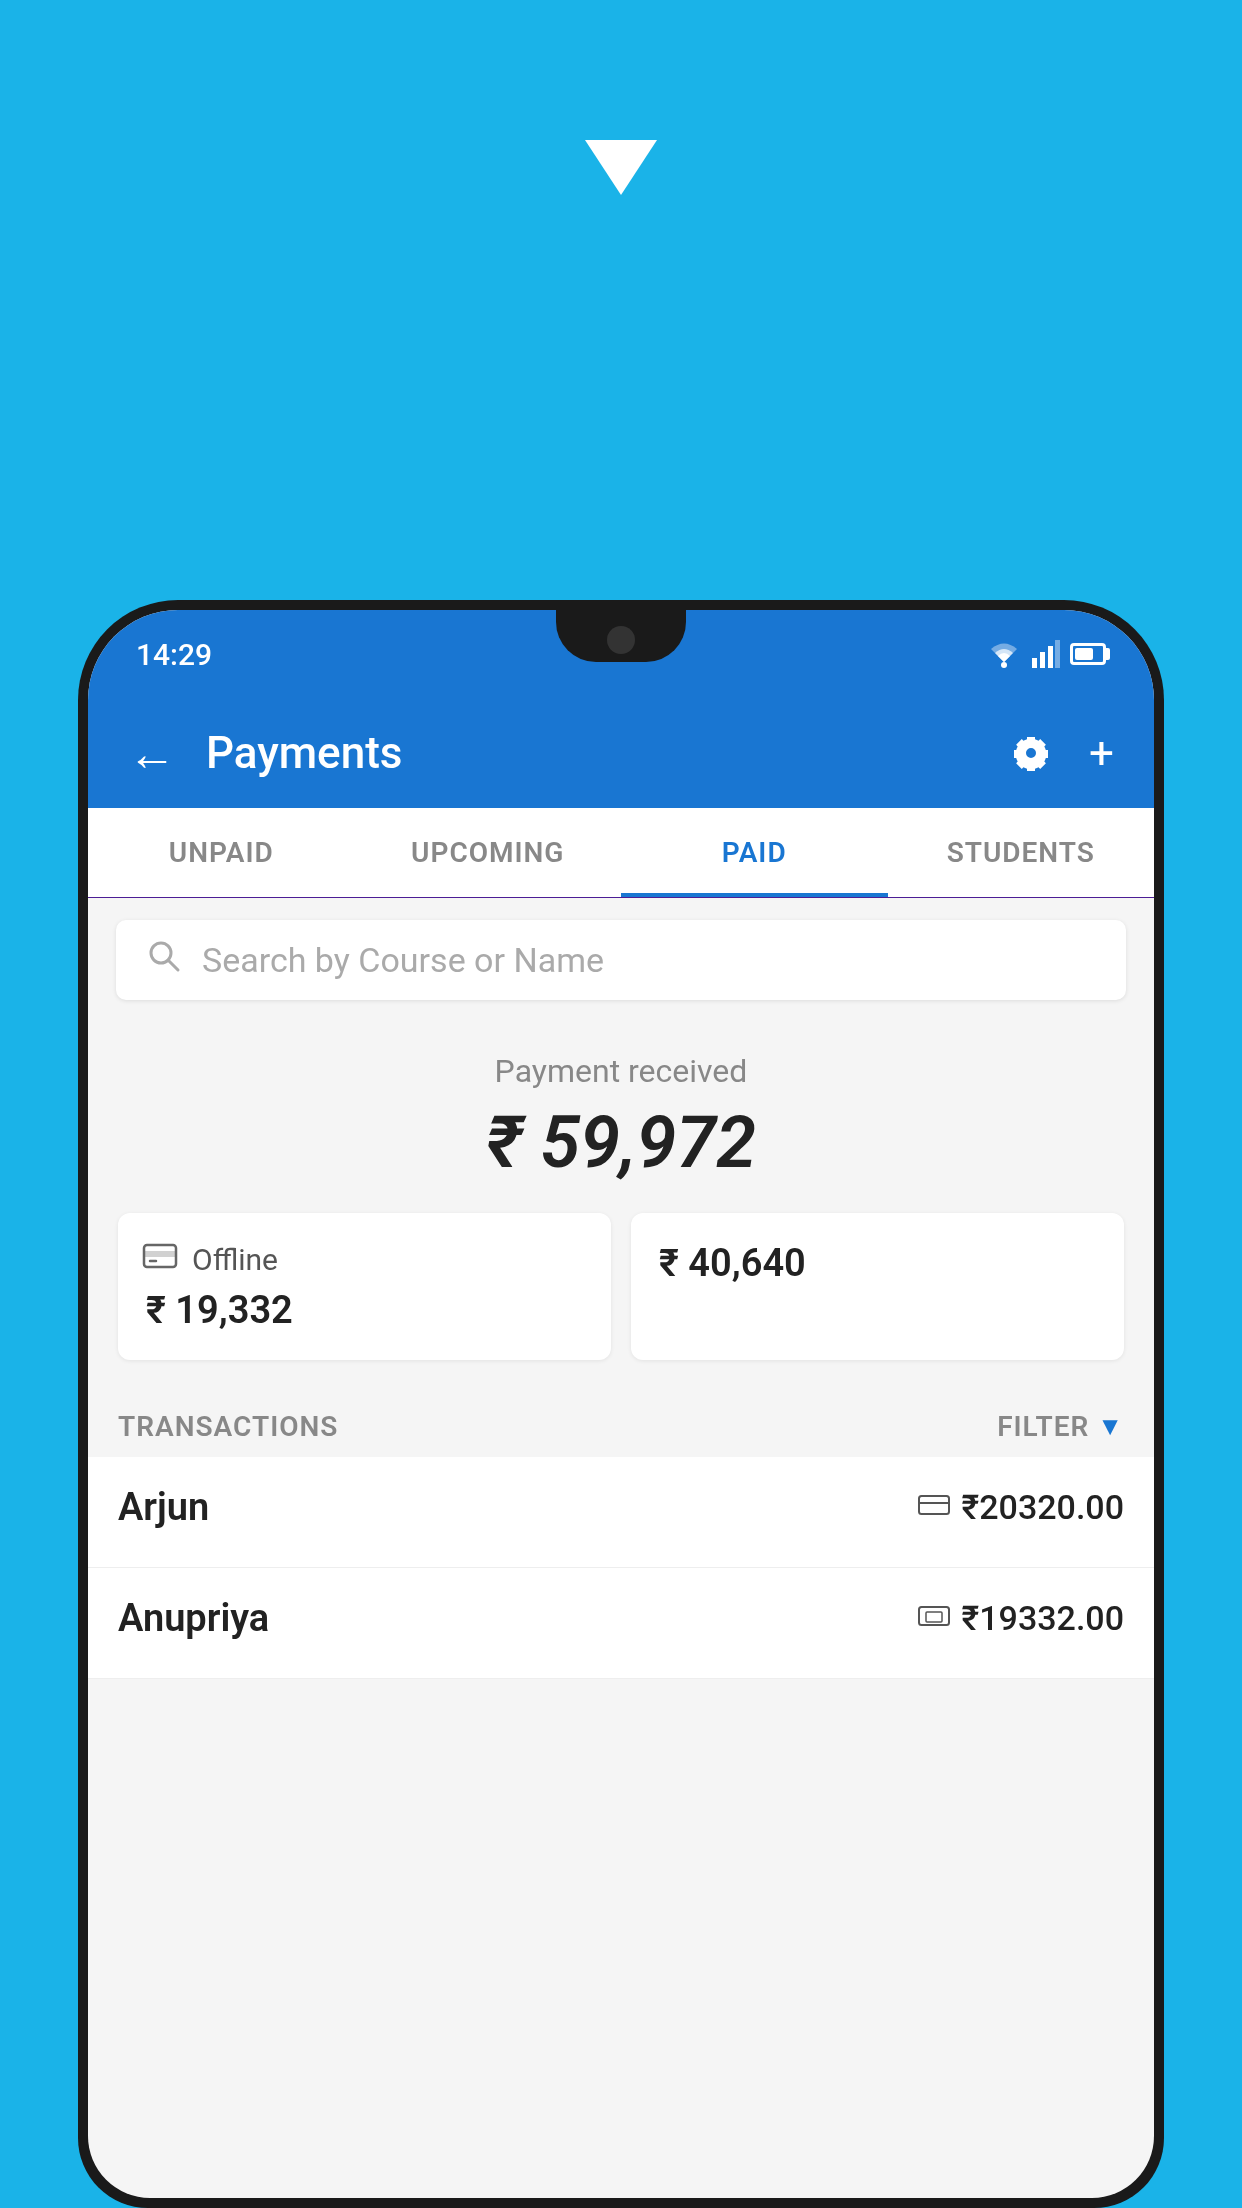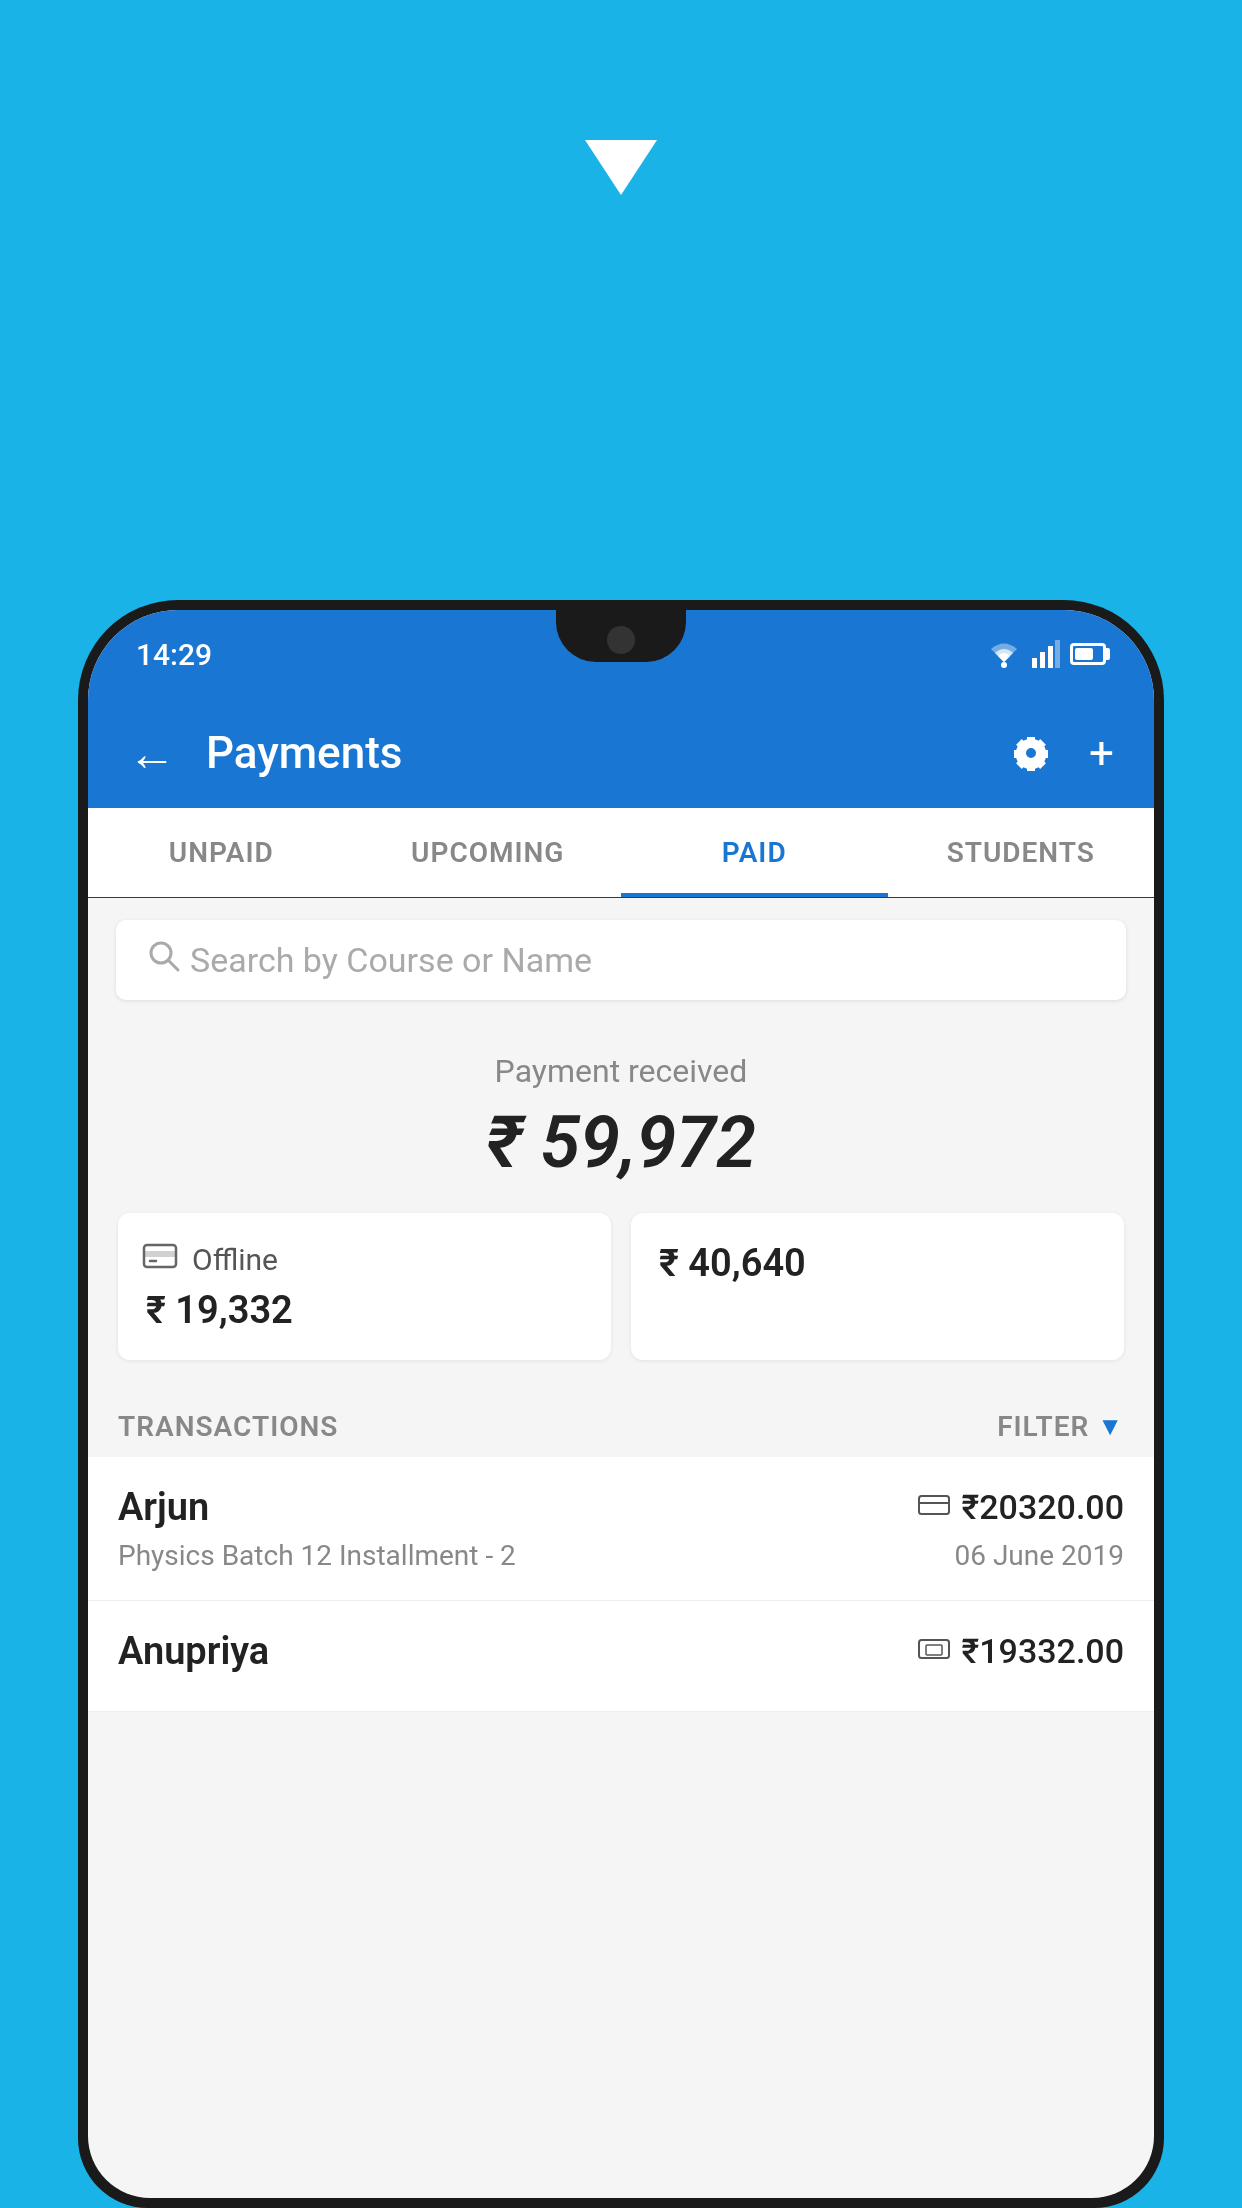--- a/index.html
+++ b/index.html
@@ -243,21 +243,21 @@
       padding: 22px 28px;
     }
 
     .search-bar {
       background: white;
       border-radius: 10px;
       height: 80px;
       display: flex;
       align-items: center;
       padding: 0 30px;
-      gap: 8px;
+      gap: 20px;
       box-shadow: 0 1px 4px rgba(0,0,0,0.1);
     }
 
     .search-icon {
       color: #888;
       font-size: 36px;
     }
 
     .search-placeholder {
       color: #aaa;
@@ -534,24 +534,20 @@
         <div class="transaction-amount-row">
           <span class="transaction-payment-icon">
             <svg width="32" height="24" viewBox="0 0 32 24" fill="none">
               <rect x="1" y="3" width="30" height="18" rx="2.5" stroke="#555" stroke-width="2" fill="none"></rect>
               <line x1="1" y1="10" x2="31" y2="10" stroke="#555" stroke-width="2"></line>
             </svg>
           </span>
           <span class="transaction-amount">₹20320.00</span>
         </div>
       </div>
-      <div class="transaction-bottom">
-        <span class="transaction-course">Physics Batch 12 Installment - 2</span>
-        <span class="transaction-date">06 June 2019</span>
-      </div>
     </div>
 
     <div class="transaction-row">
       <div class="transaction-top">
         <span class="transaction-name">Anupriya</span>
         <div class="transaction-amount-row">
           <span class="transaction-payment-icon">
             <svg width="32" height="24" viewBox="0 0 32 24" fill="none">
               <rect x="1" y="3" width="30" height="18" rx="2.5" stroke="#555" stroke-width="2" fill="none"></rect>
               <rect x="8" y="8" width="16" height="10" rx="1" stroke="#555" stroke-width="1.5" fill="none"></rect>

